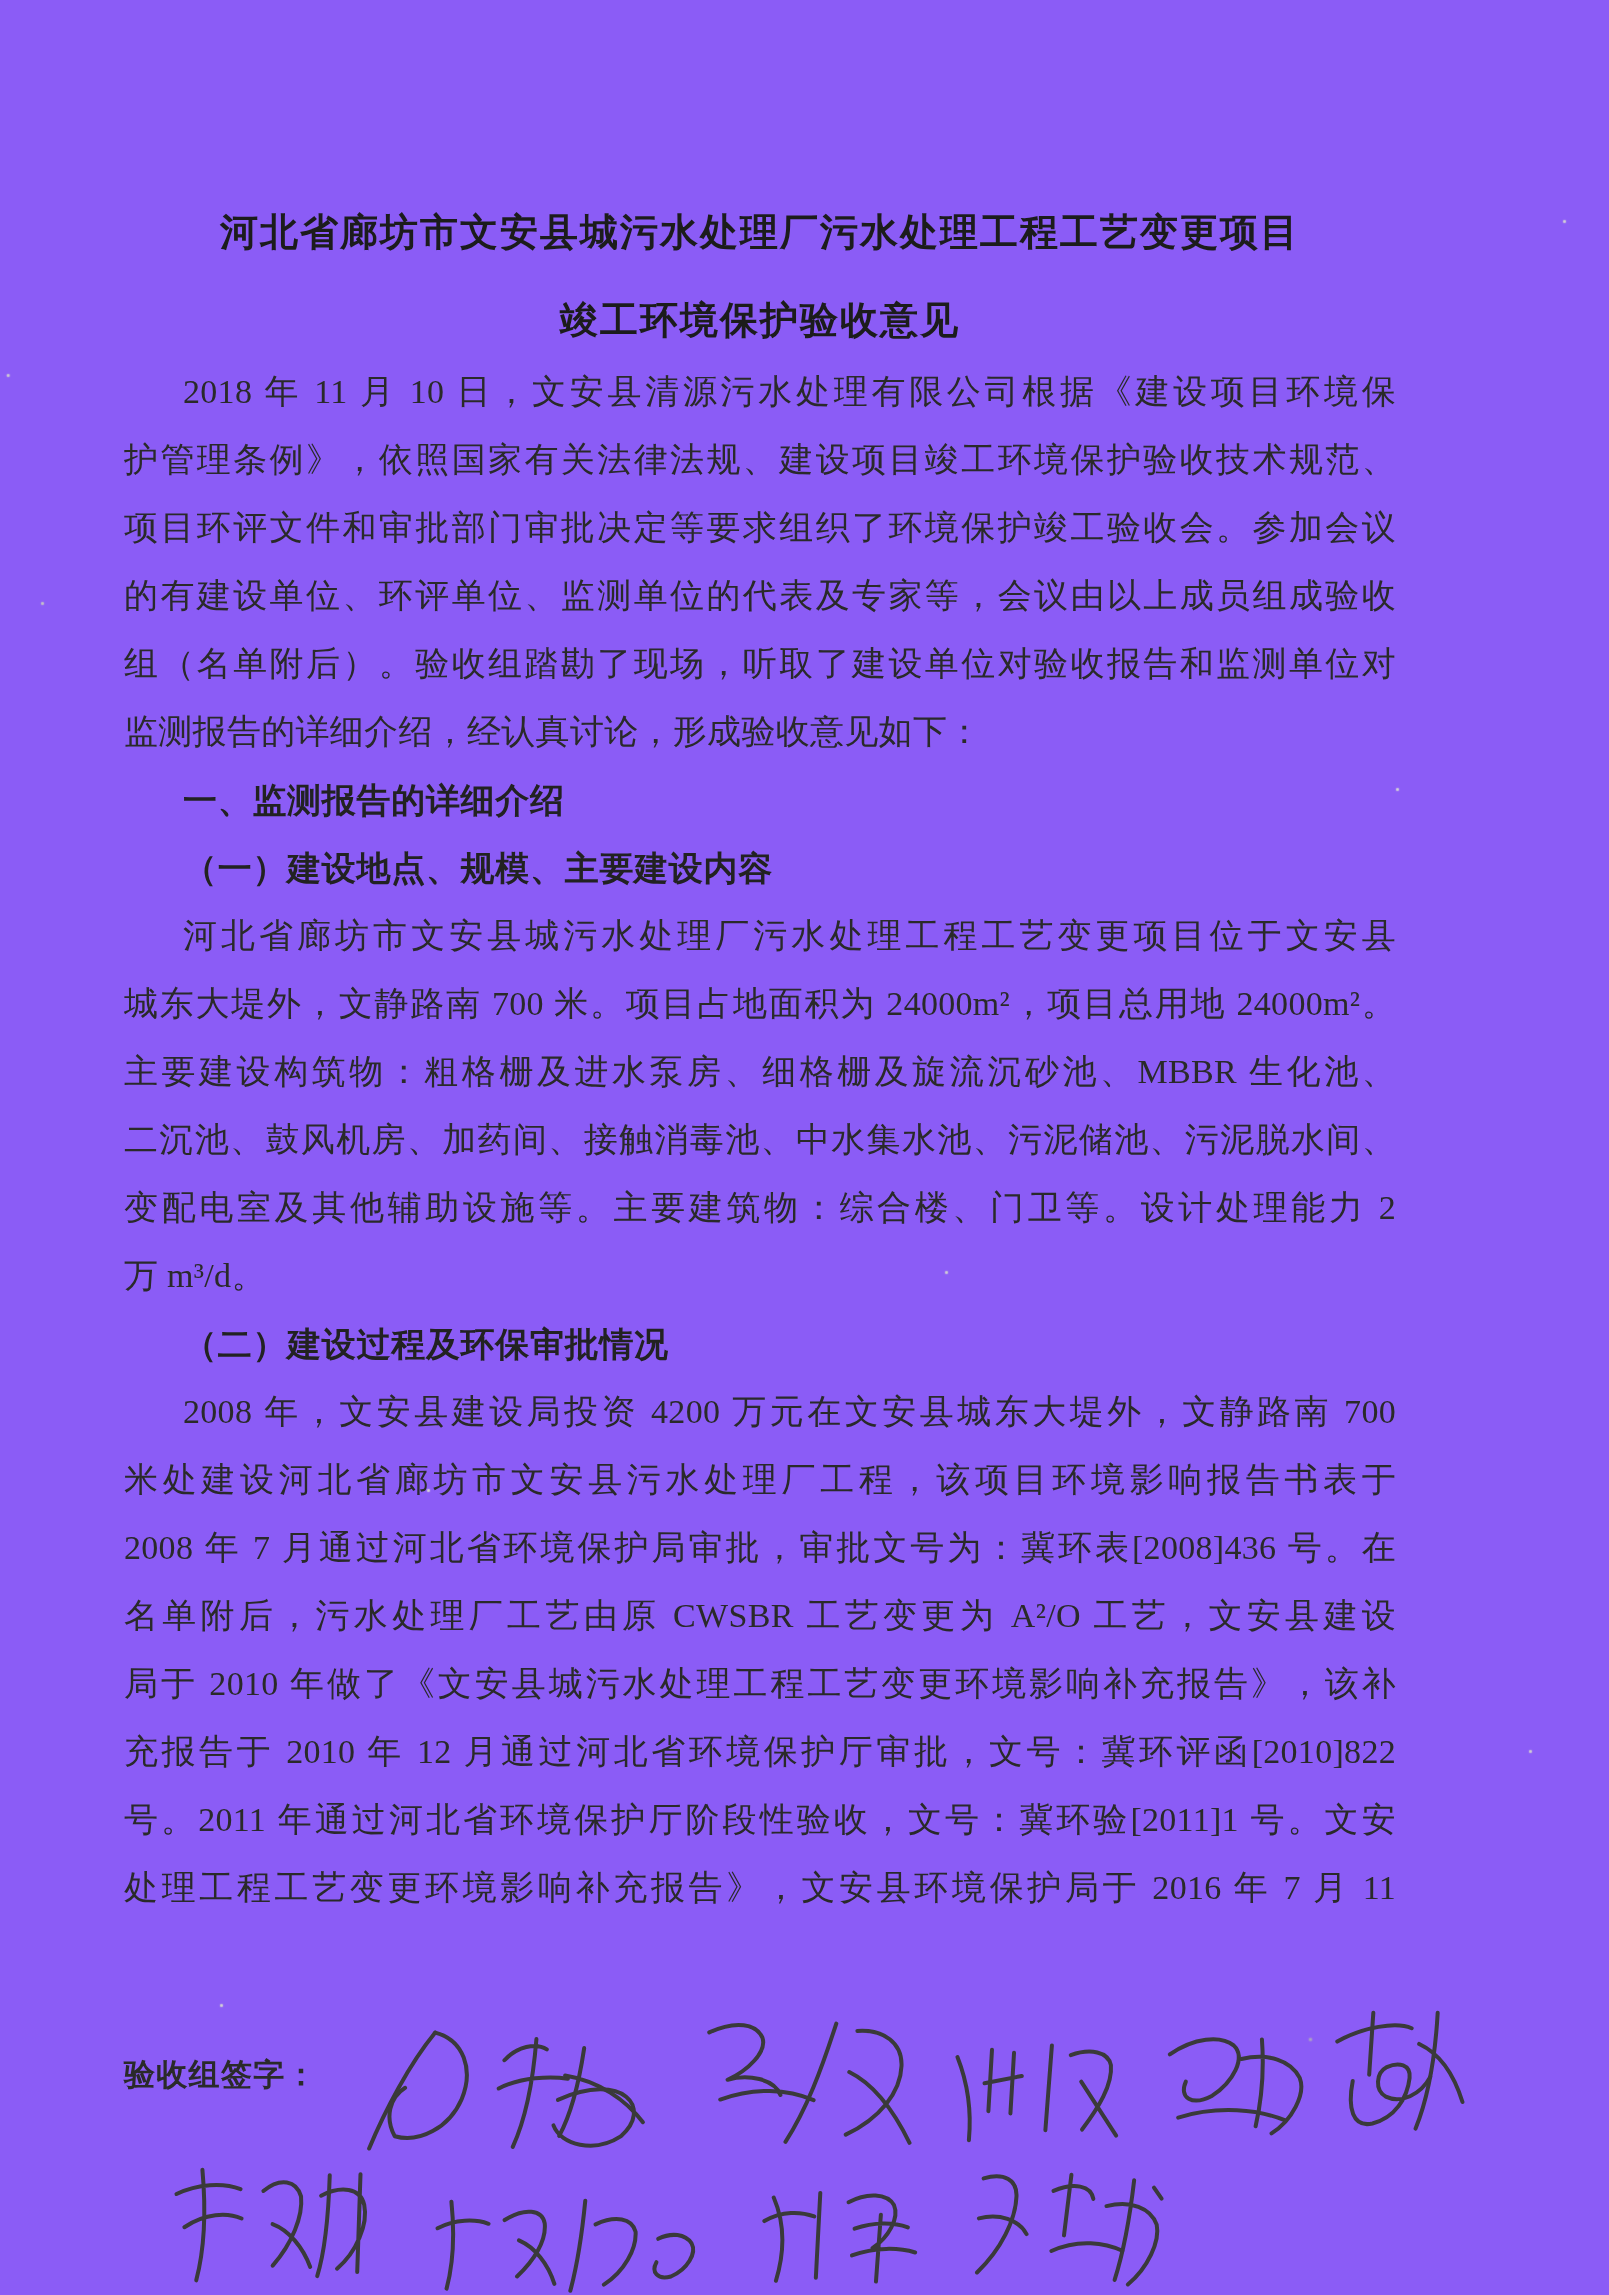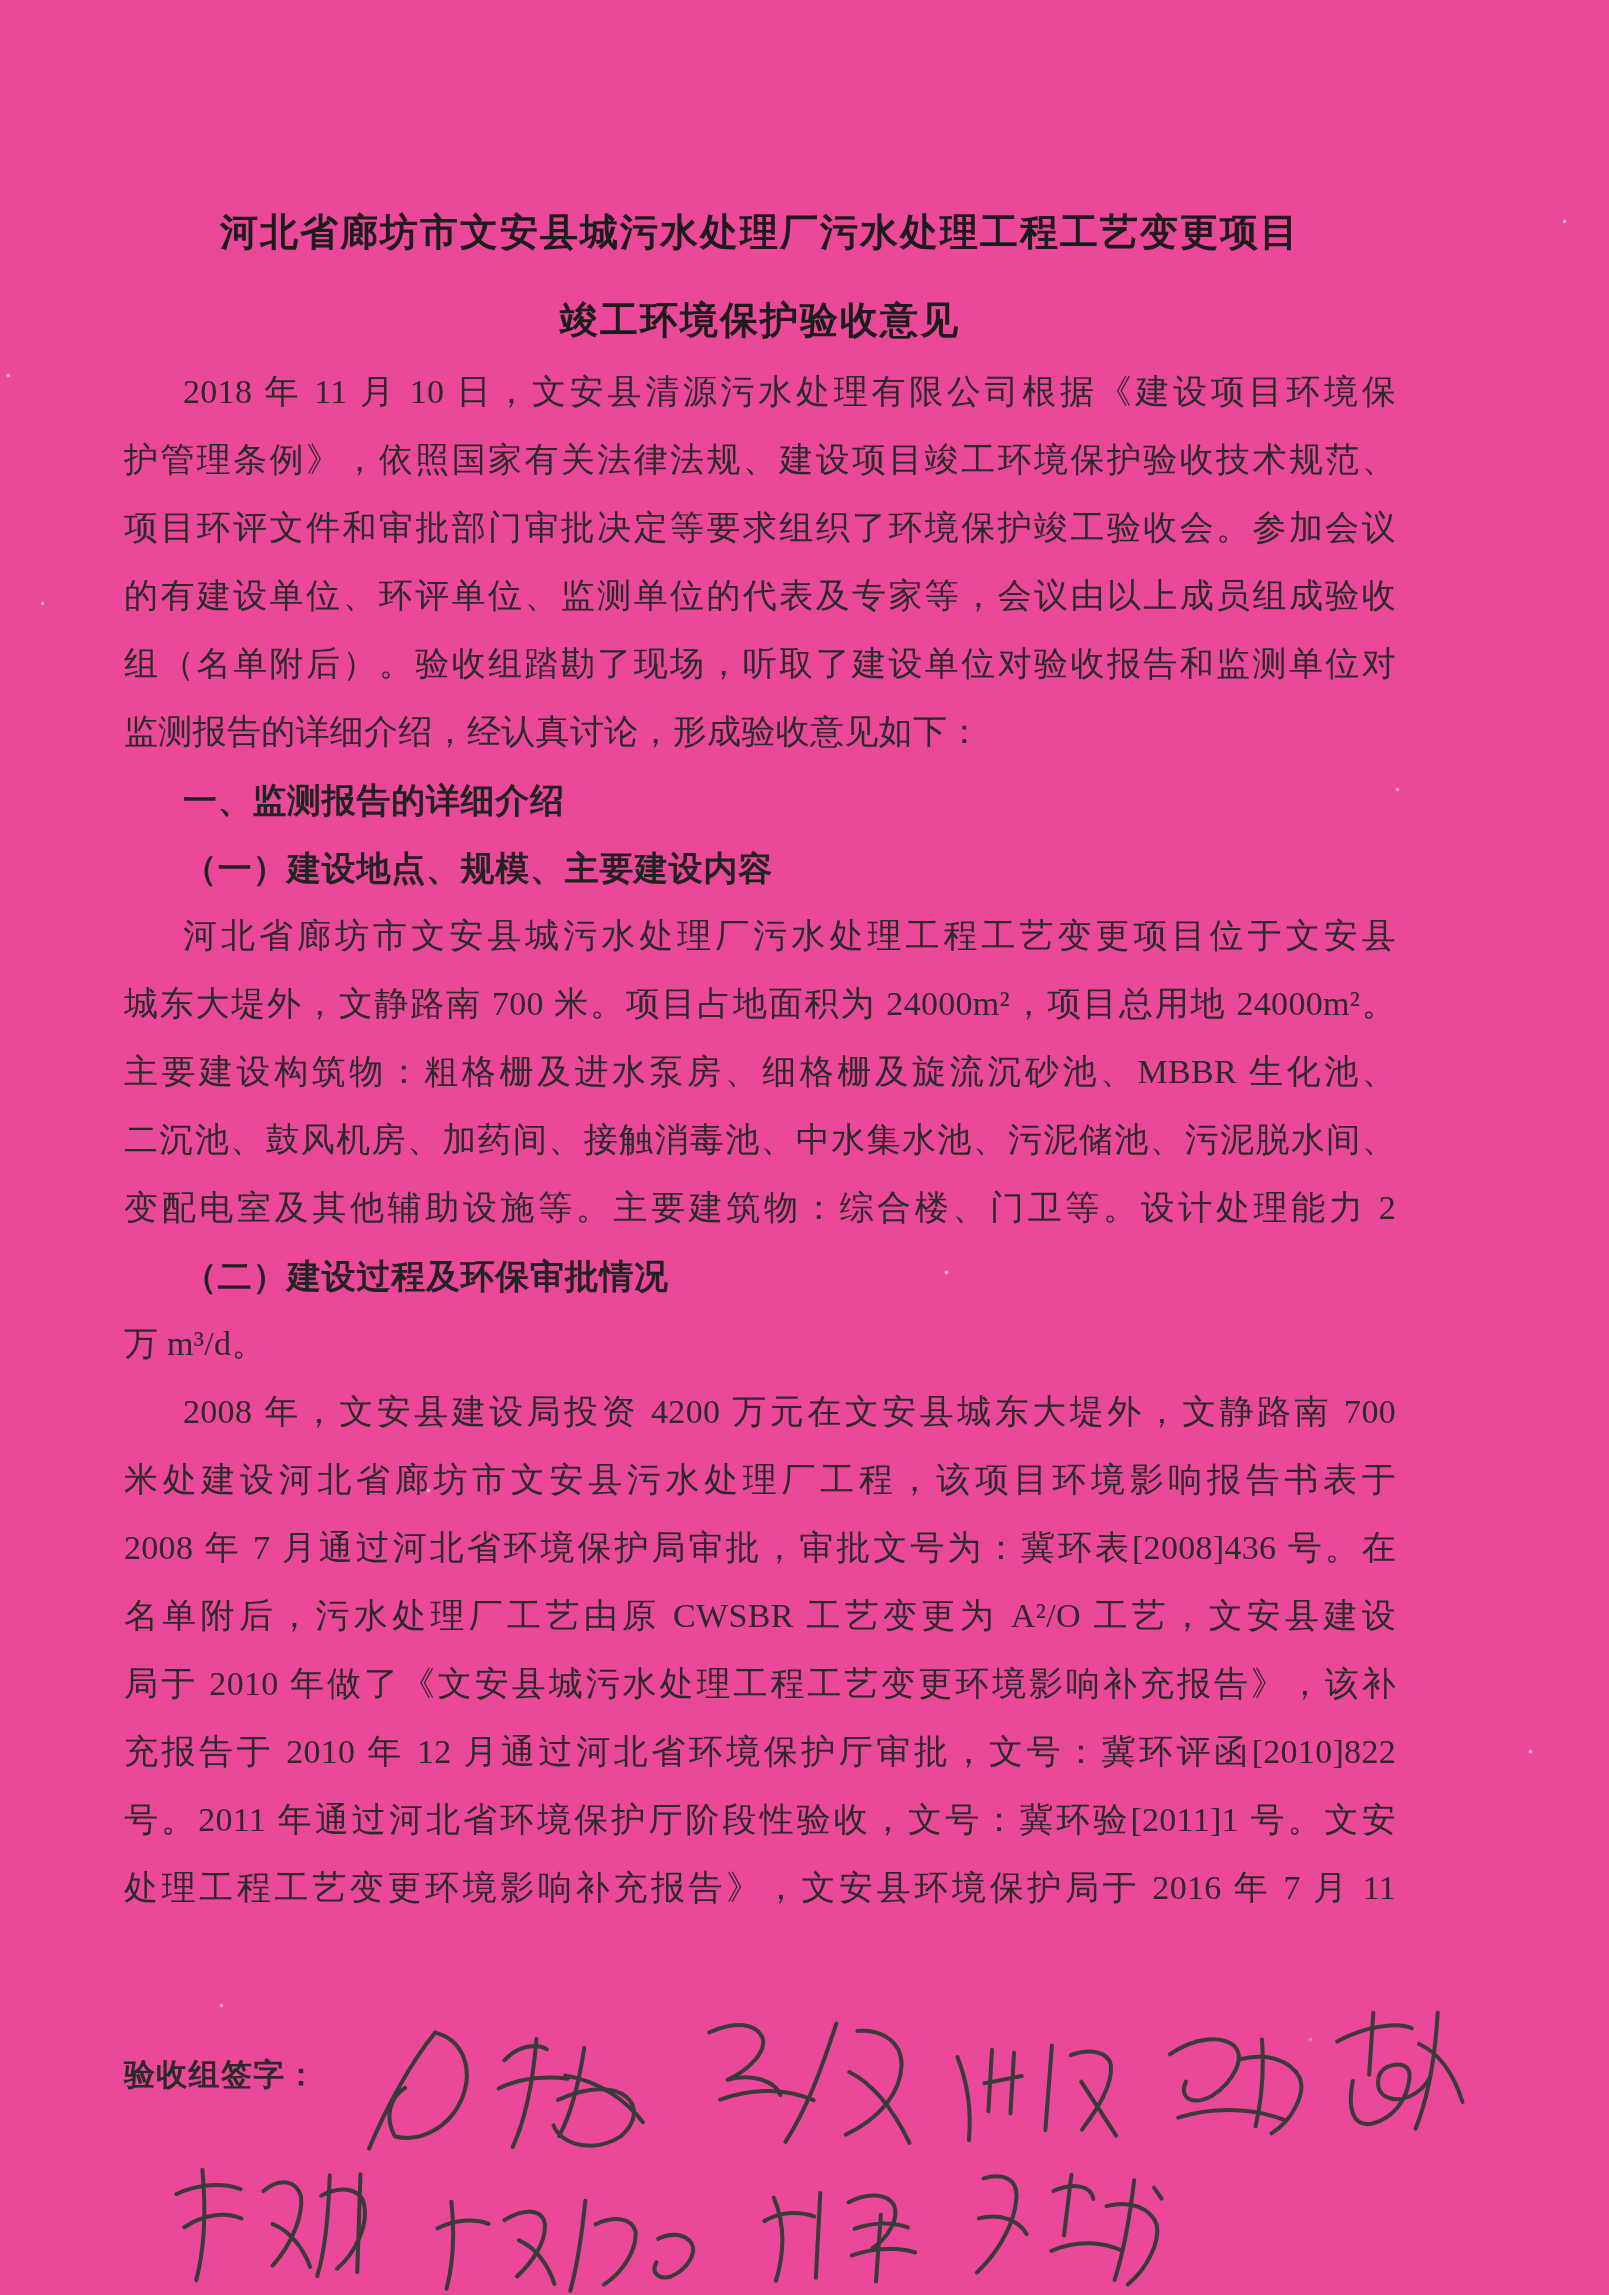--- a/index.html
+++ b/index.html
@@ -4,21 +4,21 @@
 <style>
   html,body{margin:0;padding:0;}
   body{
     width:1610px;height:2295px;
     background:#e9e9e7;
     font-family:"Liberation Serif", serif;
   }
   .page{
     position:relative;
     width:1610px;height:2295px;
-    background:#ec4899;
+    background:#8b5cf6;
     overflow:hidden;
     color:#262626;
   }
   
   .page::after{
     content:"";
     position:absolute;left:0;top:0;width:2.7px;height:2.7px;border-radius:50%;
     background:transparent;
     box-shadow:
       41px 602px 1.3px #c9c9c4,
@@ -98,22 +98,22 @@
     <div class="ln jl">的有建设单位、环评单位、监测单位的代表及专家等，会议由以上成员组成验收</div>
     <div class="ln jl">组（名单附后）。验收组踏勘了现场，听取了建设单位对验收报告和监测单位对</div>
     <div class="ln">监测报告的详细介绍，经认真讨论，形成验收意见如下：</div>
     <div class="ln ind hd">一、监测报告的详细介绍</div>
     <div class="ln ind hd">（一）建设地点、规模、主要建设内容</div>
     <div class="ln jl ind">河北省廊坊市文安县城污水处理厂污水处理工程工艺变更项目位于文安县</div>
     <div class="ln jl">城东大堤外，文静路南 700 米。项目占地面积为 24000m²，项目总用地 24000m²。</div>
     <div class="ln jl">主要建设构筑物：粗格栅及进水泵房、细格栅及旋流沉砂池、MBBR 生化池、</div>
     <div class="ln jl">二沉池、鼓风机房、加药间、接触消毒池、中水集水池、污泥储池、污泥脱水间、</div>
     <div class="ln jl">变配电室及其他辅助设施等。主要建筑物：综合楼、门卫等。设计处理能力 2</div>
+    <div class="ln">万 m³/d。</div>
     <div class="ln ind hd">（二）建设过程及环保审批情况</div>
-    <div class="ln">万 m³/d。</div>
     <div class="ln jl ind">2008 年，文安县建设局投资 4200 万元在文安县城东大堤外，文静路南 700</div>
     <div class="ln jl">米处建设河北省廊坊市文安县污水处理厂工程，该项目环境影响报告书表于</div>
     <div class="ln jl">2008 年 7 月通过河北省环境保护局审批，审批文号为：冀环表[2008]436 号。在</div>
     <div class="ln jl">名单附后，污水处理厂工艺由原 CWSBR 工艺变更为 A²/O 工艺，文安县建设</div>
     <div class="ln jl">局于 2010 年做了《文安县城污水处理工程工艺变更环境影响补充报告》，该补</div>
     <div class="ln jl">充报告于 2010 年 12 月通过河北省环境保护厅审批，文号：冀环评函[2010]822</div>
     <div class="ln jl">号。2011 年通过河北省环境保护厅阶段性验收，文号：冀环验[2011]1 号。文安</div>
     <div class="ln jl">处理工程工艺变更环境影响补充报告》，文安县环境保护局于 2016 年 7 月 11</div>
   </div>
 

